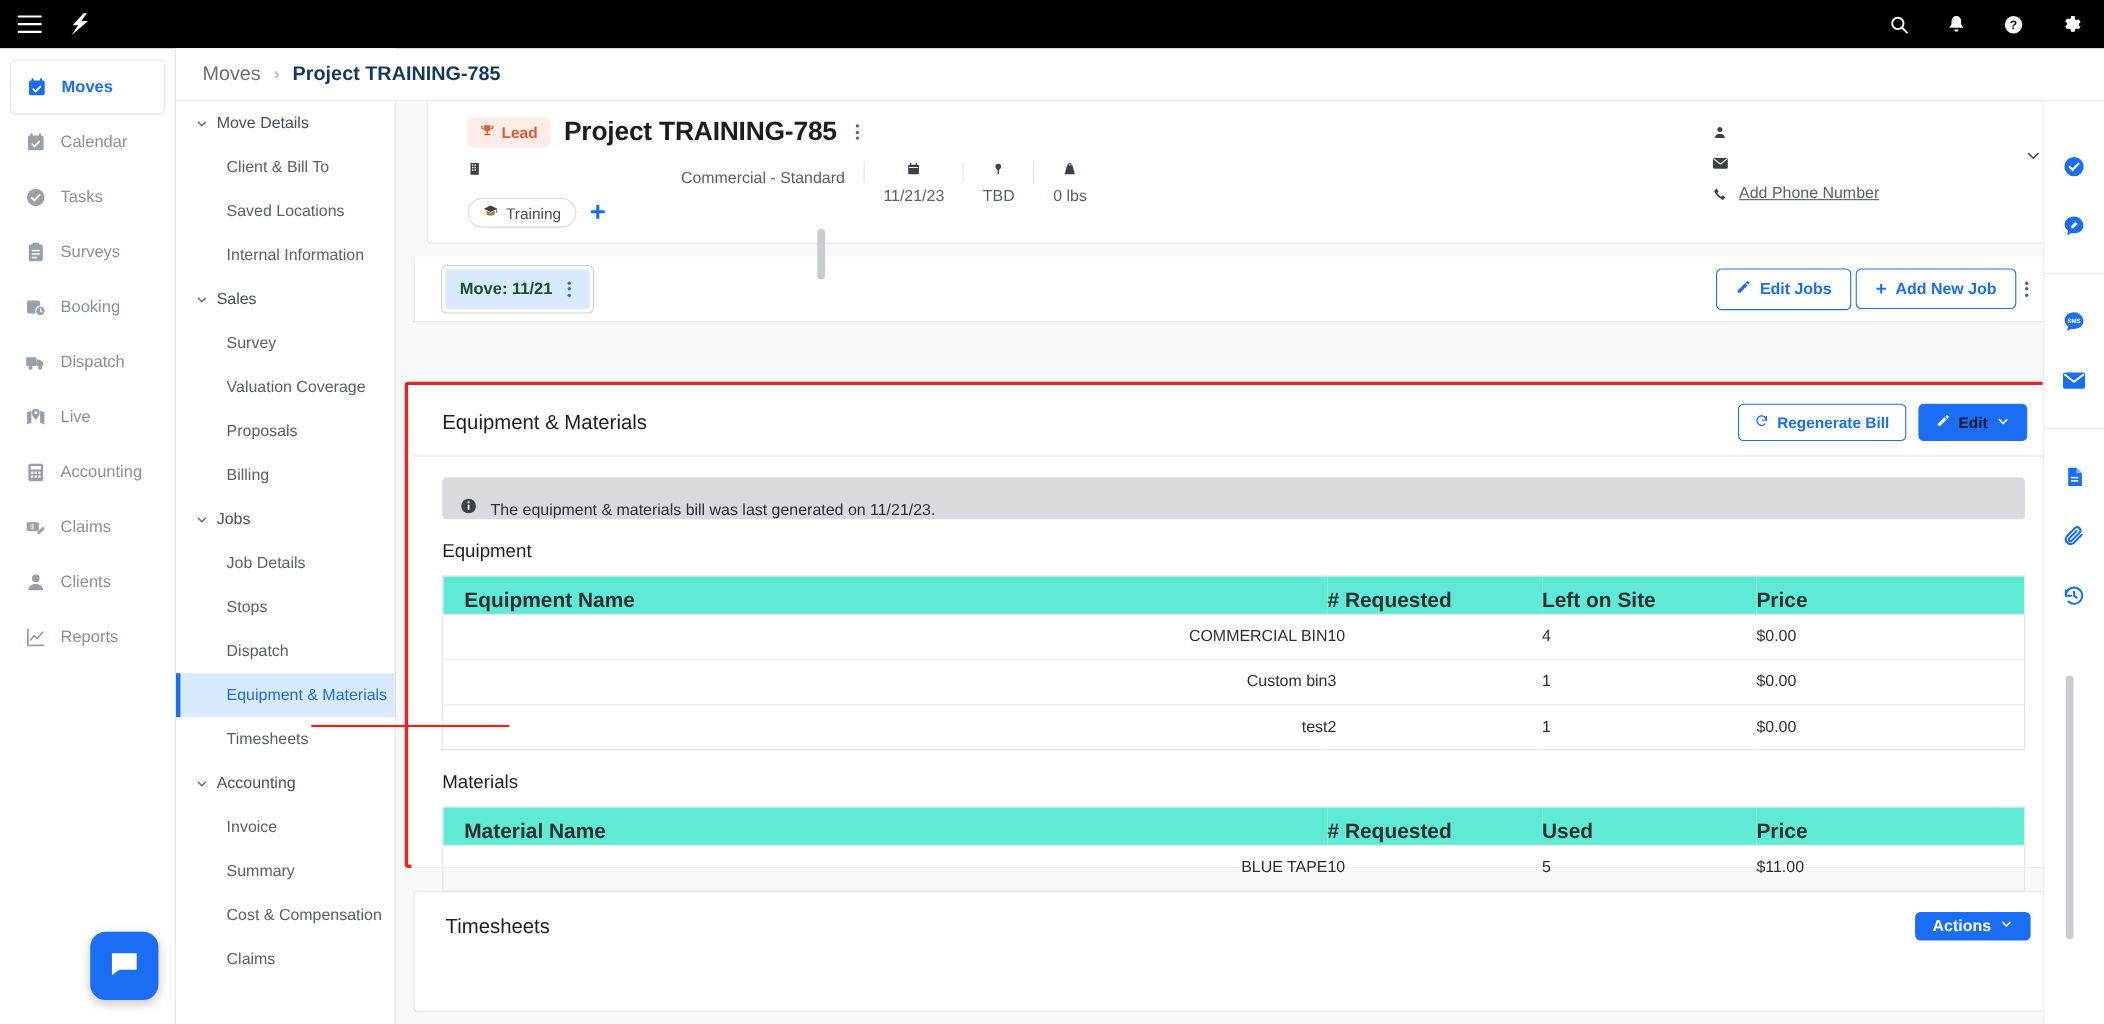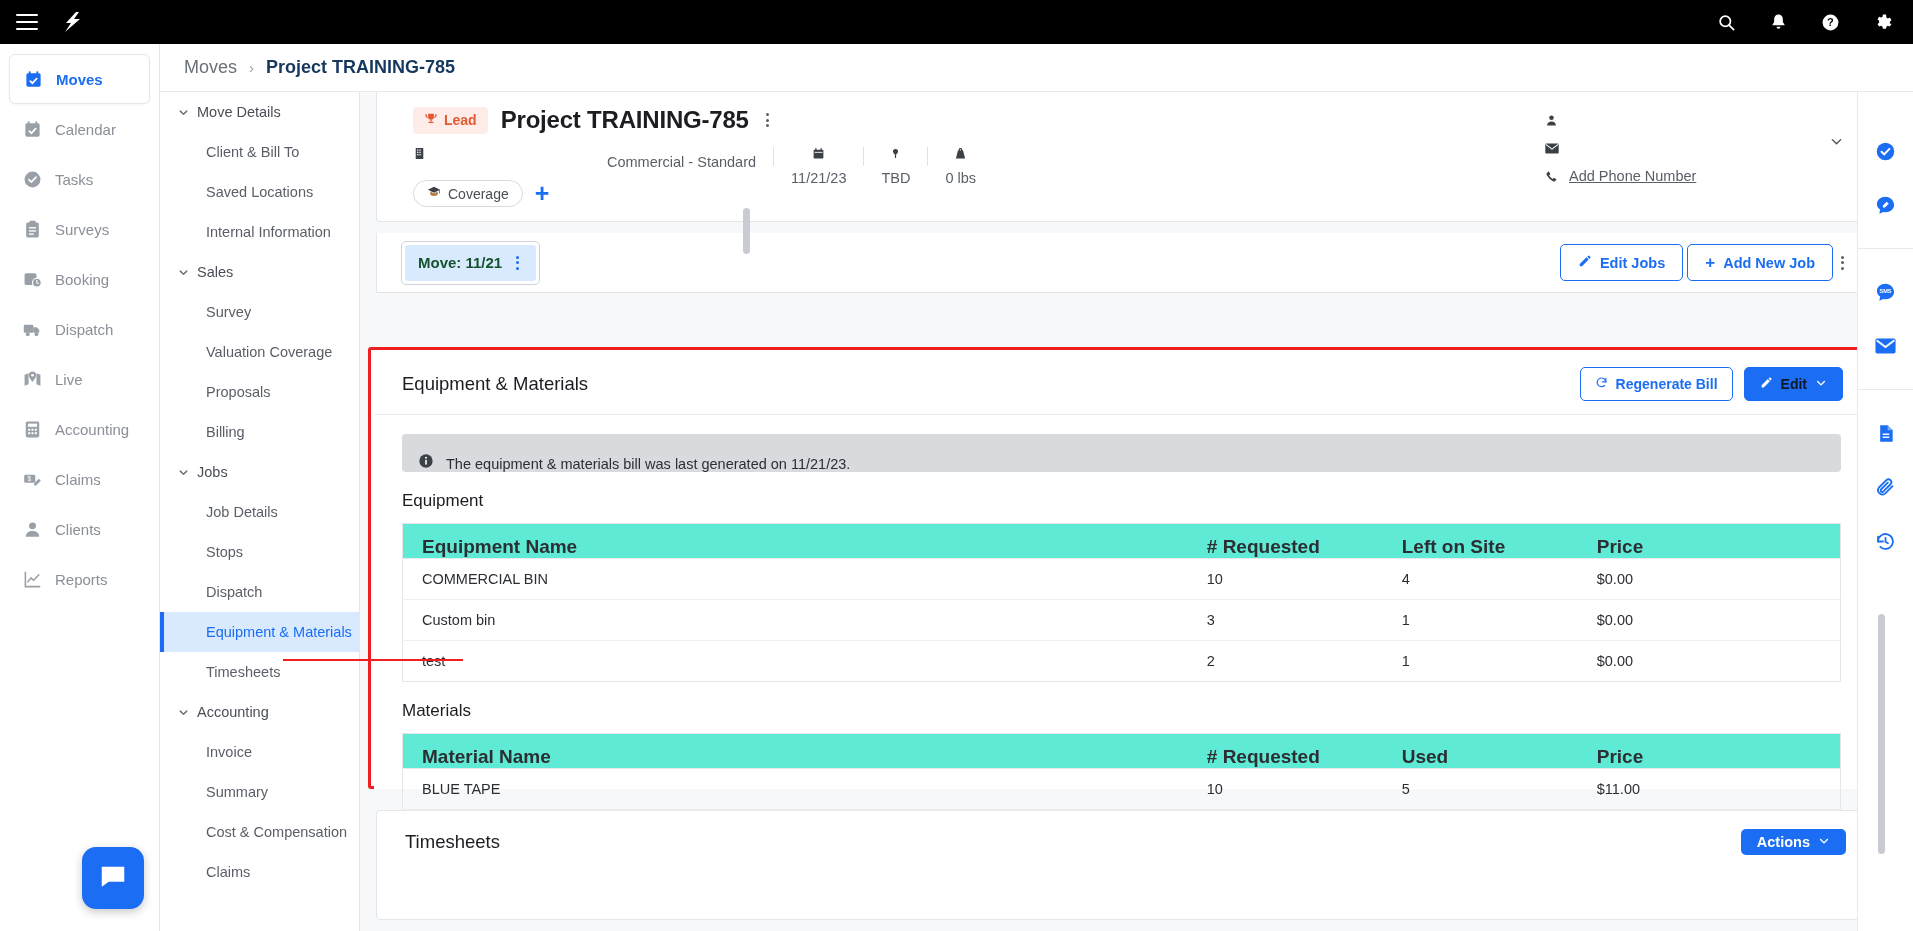--- a/index.html
+++ b/index.html
@@ -74,21 +74,21 @@
   .crumb-current { color: #16385e; font-size: 18px; font-weight: bold; }
 
   
   .main {
     position: absolute; top: 92px; left: 360px; width: 1529px; height: 839px;
     background: #f7f8f9; overflow: hidden;
   }
 
   
   .detail-head {
-    position: absolute; top: 0; left: 16px; width: 1497px; background: #fff;
+    position: absolute; top: 0; left: 28px; width: 1497px; background: #fff;
     border: 1px solid #e4e6ea; border-top: none; border-radius: 0 0 4px 4px;
   }
   .dh-row1 { display: flex; align-items: center; padding: 14px 0 0 36px; gap: 13px; }
   .pill-lead {
     display: flex; align-items: center; gap: 6px;
     background: #fdece7; color: #e05a33; font-size: 14px; font-weight: bold;
     padding: 5px 11px; border-radius: 4px;
   }
   .dh-title { font-size: 24px; font-weight: bold; color: #1b1d21; letter-spacing: -0.2px; }
   .kebab { display: inline-flex; flex-direction: column; gap: 2.5px; cursor: pointer; padding: 4px; }
@@ -161,21 +161,21 @@
   .sec-title { font-size: 17px; color: #1b1d21; margin: 19px 0 12px 0; }
   table.dt { width: 100%; border-collapse: collapse; border: 1px solid #e4e6ea; border-radius: 4px; }
   table.dt th {
     text-align: left; font-size: 19px; font-weight: bold; color: #2b2e33;
     padding: 12px 0 0 0; border-bottom: 1px solid #e8eaed; background: #5eead4;
   }
   table.dt td {
     font-size: 14.5px; color: #2b2e33; padding: 12px 0; border-bottom: 1px solid #eceef0;
   }
   table.dt tr:last-child td { border-bottom: none; }
-  .c-name { padding-left: 19px !important; width: 660px; }
+  .c-name { padding-left: 19px !important; width: 660px; text-align: right; }
   .c-req  { width: 160px; }
   .c-mid  { width: 160px; }
   .c-price{ width: 200px; }
 
   
   .ts-card {
     position: absolute; top: 517px; left: 16px; width: 1497px; height: 110px;
     background: #fff; border: 1px solid #e4e6ea; border-radius: 4px;
   }
   .ts-head { display: flex; align-items: center; height: 62px; padding: 0 26px 0 28px; }
@@ -539,21 +539,21 @@
 
     <div class="dh-row3">
       <div class="tag-pill">
         <span>
           <svg width="14" height="14" viewBox="0 0 24 24" fill="#3c4047">
               <path d="M12 3 1.5 8.2 12 13.4l10.5-5.2z"></path>
               <path d="M5.5 11.2v4.3c0 1.9 2.9 3.4 6.5 3.4s6.5-1.5 6.5-3.4v-4.3L12 14.6z" fill="#b07a42"></path>
               <rect x="21" y="8.6" width="1.2" height="6" fill="#3c4047"></rect>
             </svg>
         </span>
-        <span>Coverage</span>
+        <span>Training</span>
       </div>
       <span class="plus-btn">+</span>
     </div>
 
     <div class="contact-block">
       <div class="cb-row">
         <span class="cb-ico">
           <svg width="13" height="13" viewBox="0 0 24 24" fill="#3c4047">
               <circle cx="12" cy="7" r="4.2"></circle>
               <path d="M3.8 21c0-4.5 3.7-7 8.2-7s8.2 2.5 8.2 7z"></path>

